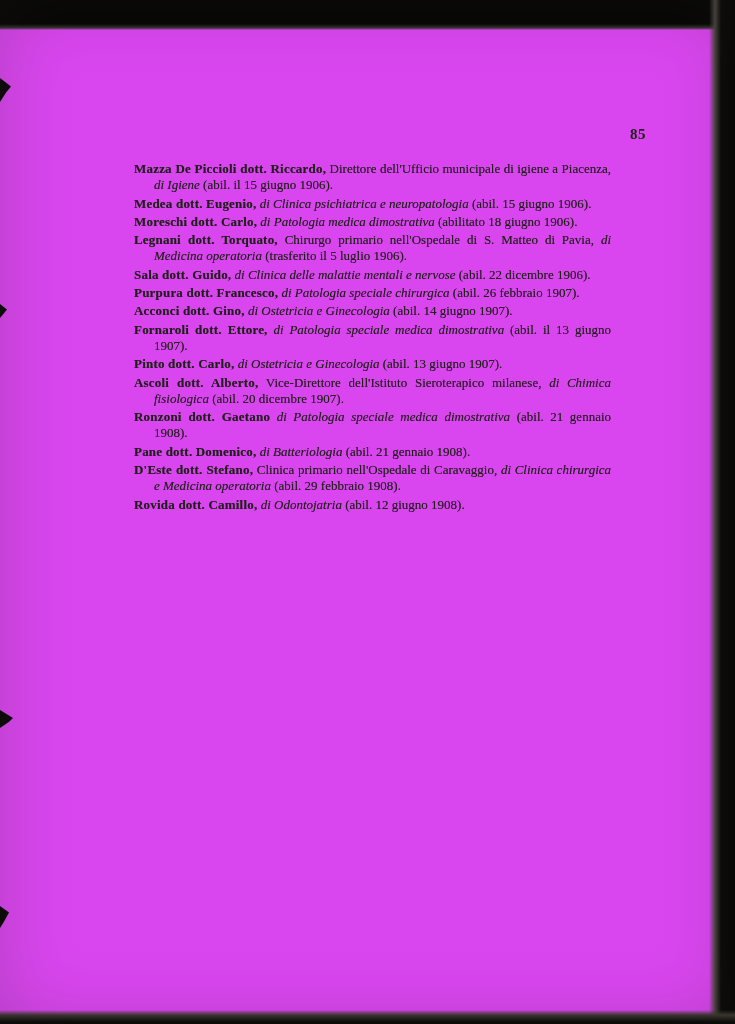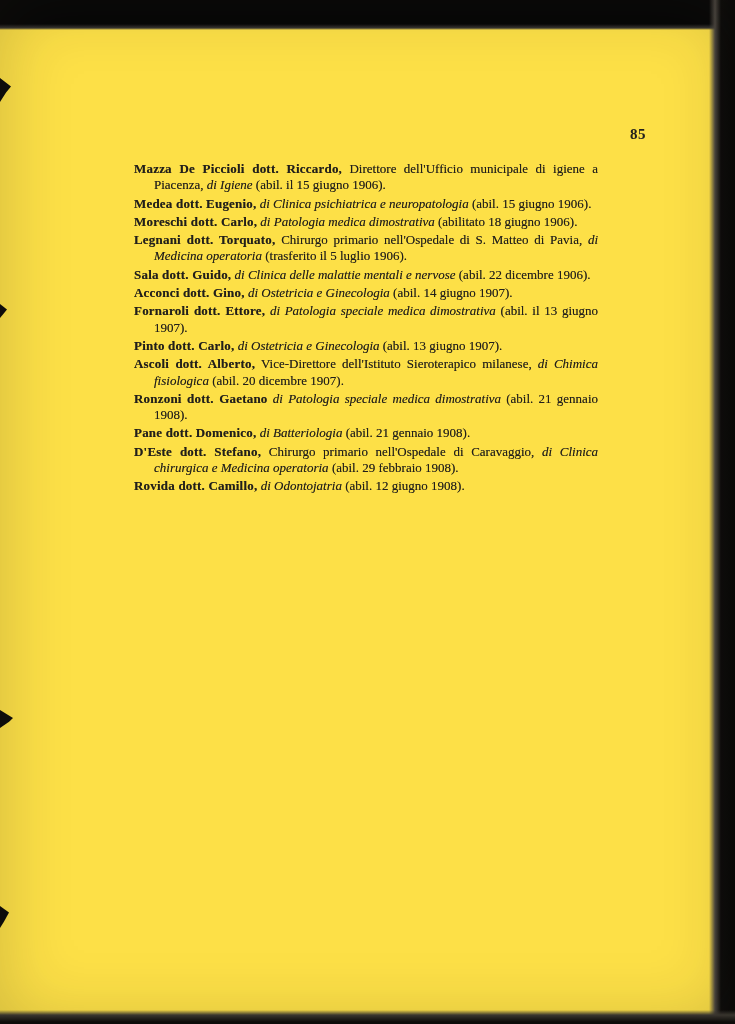--- a/index.html
+++ b/index.html
@@ -4,21 +4,21 @@
 <style>
   html, body {
     margin: 0;
     padding: 0;
     background: #1f1f1f;
   }
   .scan {
     position: relative;
     width: 735px;
     height: 1024px;
-    background: #fde047;
+    background: #d946ef;
     overflow: hidden;
     font-family: "Liberation Serif", "DejaVu Serif", serif;
   }
   
   .scan::after {
     content: "";
     position: absolute;
     inset: 0;
     box-shadow: inset 0 0 70px rgba(40,35,28,0.22);
     pointer-events: none;
@@ -68,21 +68,21 @@
     top: 161px;
     left: 134px;
     width: 481px;
     color: #211f1b;
     font-size: 13px;
     line-height: 16.3px;
     text-align: justify;
     text-shadow: 0 0 0.4px rgba(33,31,27,0.55);
   }
   .entry {
-    margin: 0 17px 2px 0;
+    margin: 0 4px 2px 0;
     padding-left: 20px;
     text-indent: -20px;
   }
   .entry .name {
     font-weight: 700;
     letter-spacing: 0.2px;
   }
   .entry .subject {
     font-style: italic;
   }
@@ -133,20 +133,26 @@
   </p>
 
 
   <p class="entry">
     <span class="name">Sala dott. Guido,</span>
     
     <span class="subject">di Clinica delle malattie mentali e nervose</span>
     <span class="note">(abil. 22 dicembre 1906).</span>
   </p>
 
+  <p class="entry">
+    <span class="name">Purpura dott. Francesco,</span>
+    
+    <span class="subject">di Patologia speciale chirurgica</span>
+    <span class="note">(abil. 26 febbraio 1907).</span>
+  </p>
 
   <p class="entry">
     <span class="name">Acconci dott. Gino,</span>
     
     <span class="subject">di Ostetricia e Ginecologia</span>
     <span class="note">(abil. 14 giugno 1907).</span>
   </p>
 
   <p class="entry">
     <span class="name">Fornaroli dott. Ettore,</span>
@@ -179,21 +185,21 @@
   <p class="entry">
     <span class="name">Pane dott. Domenico,</span>
     
     <span class="subject">di Batteriologia</span>
     <span class="note">(abil. 21 gennaio 1908).</span>
   </p>
 
 
   <p class="entry">
     <span class="name">D'Este dott. Stefano,</span>
-    <span class="role">Chirurgo primario nell'Ospedale di Caravaggio,</span>
+    <span class="role">Clinica primario nell'Ospedale di Caravaggio,</span>
     <span class="subject">di Clinica chirurgica e Medicina operatoria</span>
     <span class="note">(abil. 29 febbraio 1908).</span>
   </p>
 
   <p class="entry">
     <span class="name">Rovida dott. Camillo,</span>
     
     <span class="subject">di Odontojatria</span>
     <span class="note">(abil. 12 giugno 1908).</span>
   </p>

